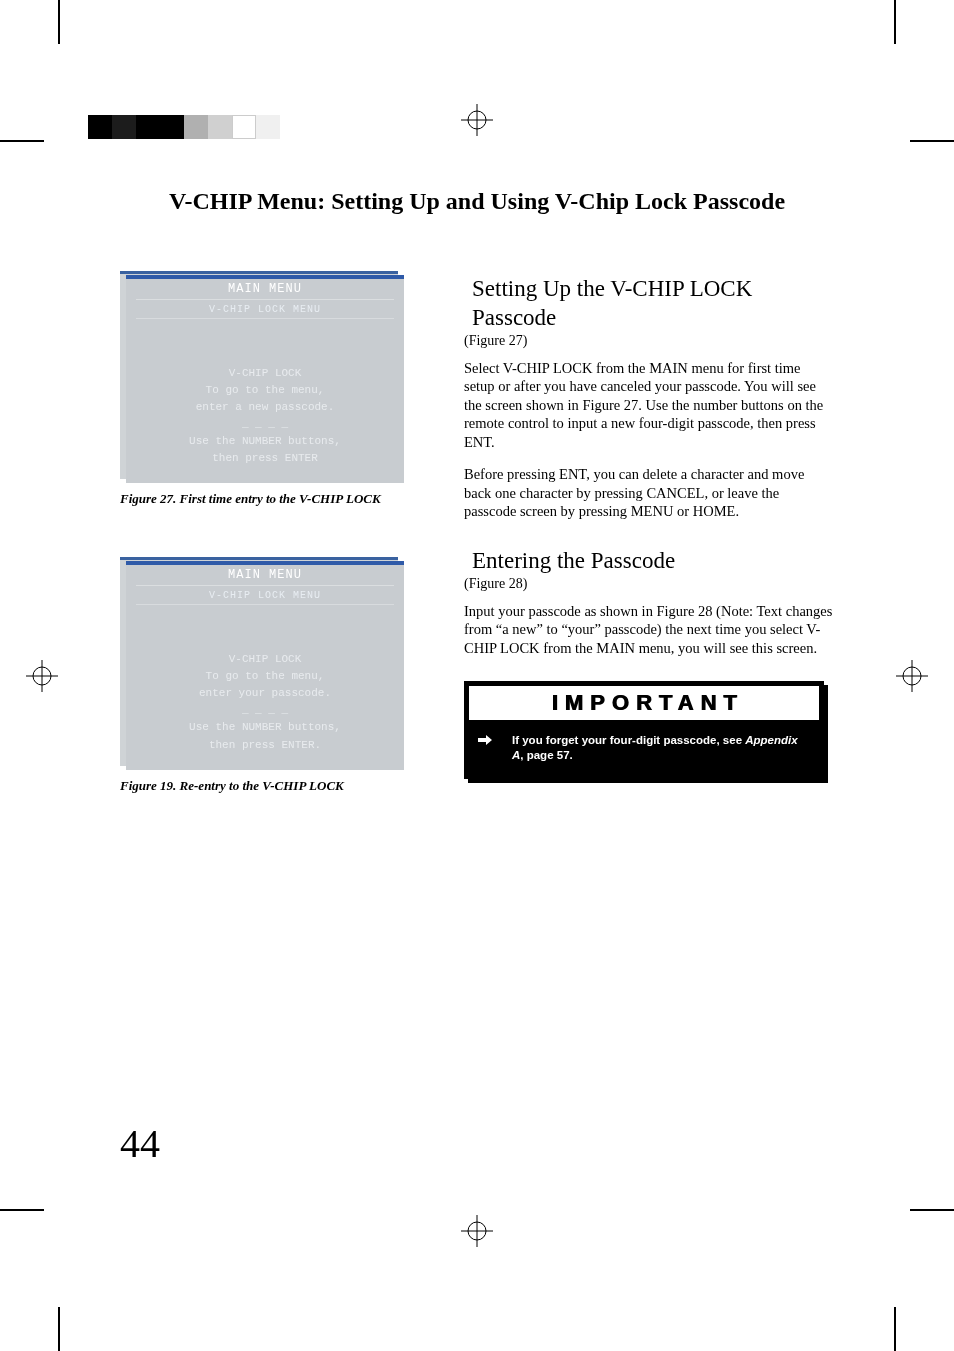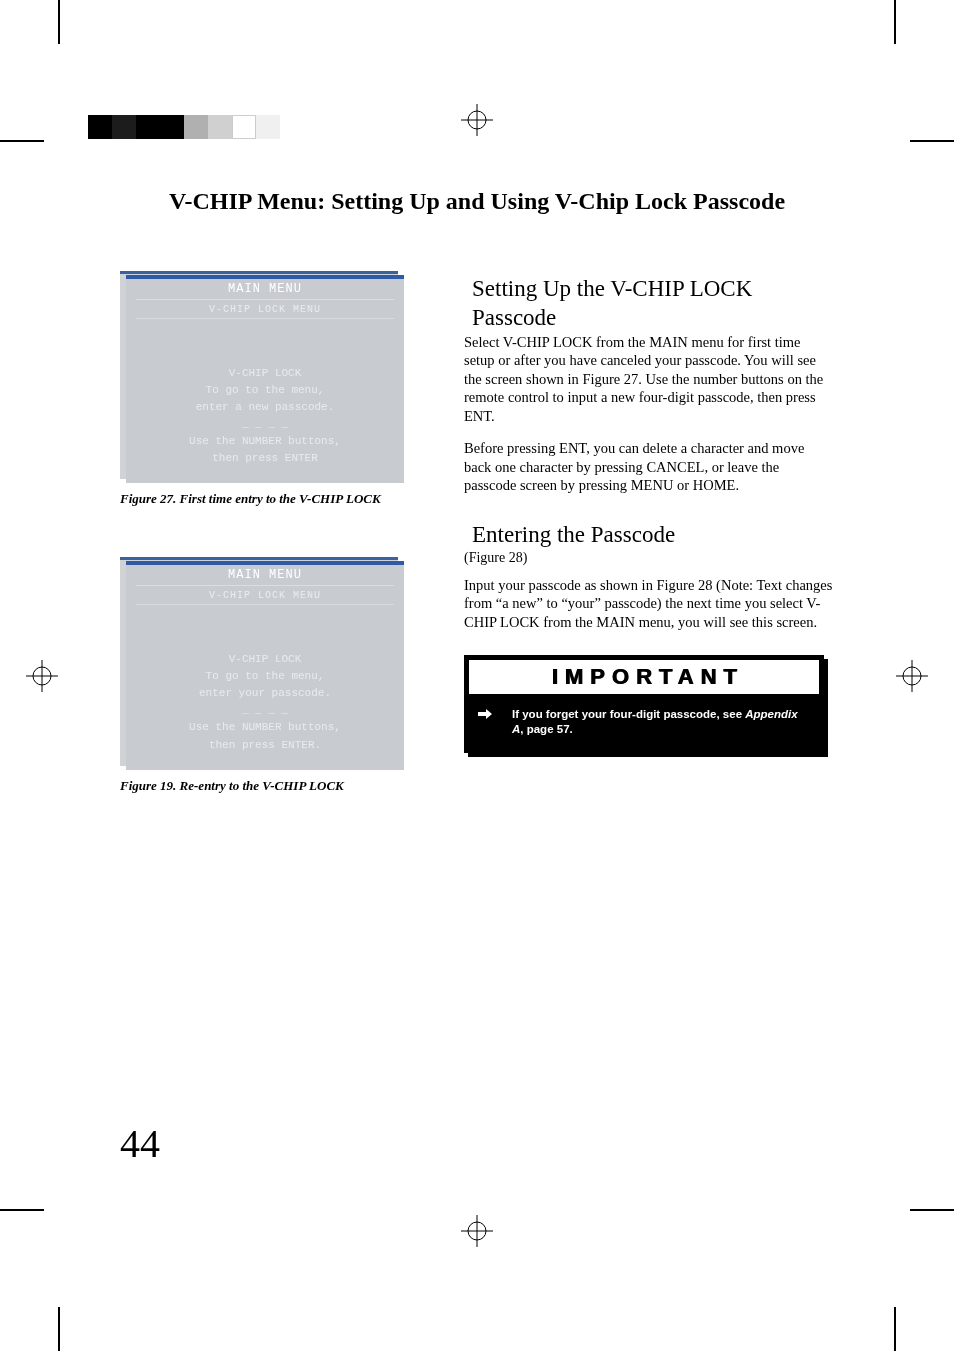--- a/index.html
+++ b/index.html
@@ -258,20 +258,21 @@
             <div>then press ENTER.</div>
           </div>
         </div>
       </div>
       <div class="figcap">Figure 19. Re-entry to the V-CHIP LOCK</div>
 
     </div>
 
     <div class="right-col">
       <h2 class="sec">Setting Up the V-CHIP LOCK Passcode</h2>
+      <div class="figref">(Figure 27)</div>
       <p class="body">Select V-CHIP LOCK from the MAIN menu for first time setup or after you have canceled your passcode. You will see the screen shown in Figure 27.  Use the number buttons on the remote control to input a new four-digit passcode, then press ENT.</p>
       <p class="body">Before pressing ENT, you can delete a character and move back one character by pressing CANCEL, or leave the passcode screen by pressing  MENU or HOME.</p>
 
       <h2 class="sec" style="margin-top:26px;">Entering the Passcode</h2>
       <div class="figref">(Figure 28)</div>
       <p class="body">Input your passcode as shown in Figure 28 (Note: Text changes from “a new” to “your” passcode) the next time you select V-CHIP LOCK from the MAIN menu, you will see this screen.</p>
 
       <div class="important-box">
         <div class="important-head">IMPORTANT</div>
         <div class="important-body">

